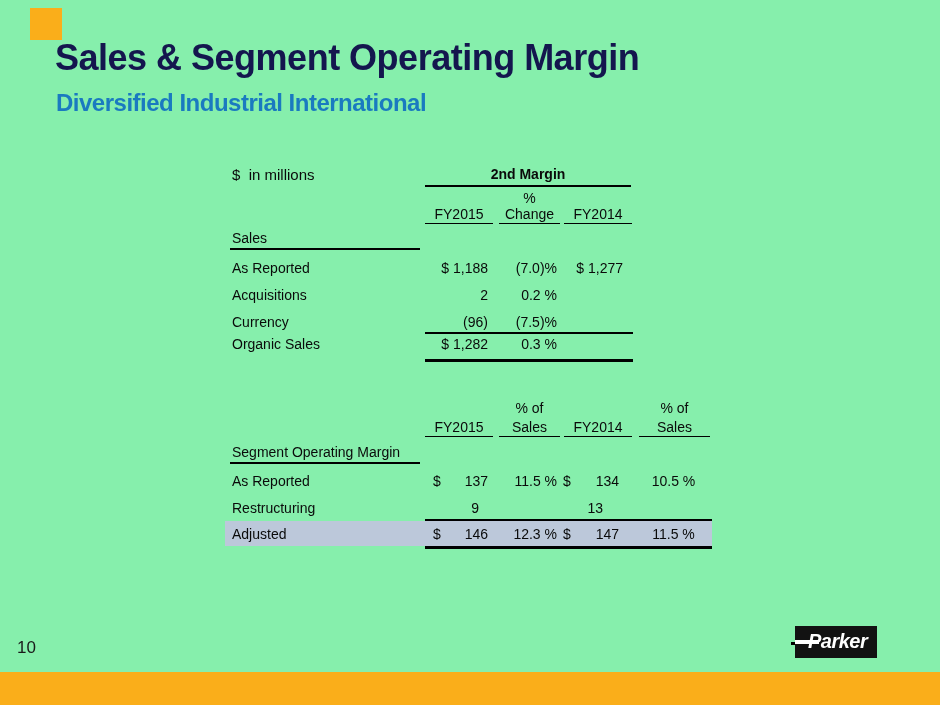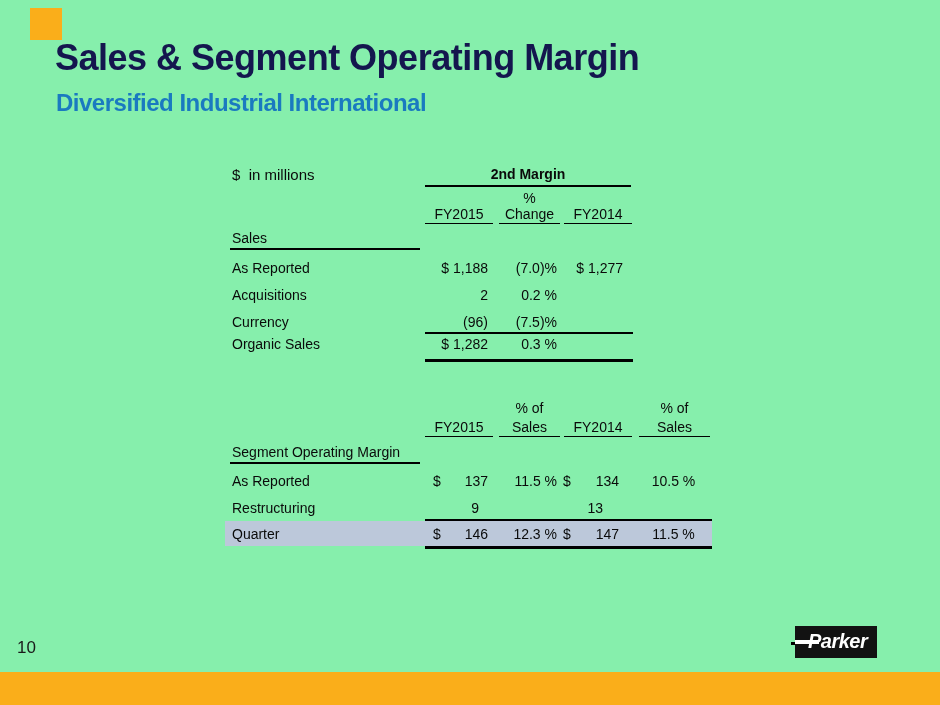--- a/index.html
+++ b/index.html
@@ -160,21 +160,21 @@
         <span></span>
         <span>13</span>
       </div>
       <div class="cell c4"></div>
     </div>
 
     <div class="abs hl"></div>
     <div class="abs rule-above-adj"></div>
 
     <div class="row r2">
-      <div class="cell lab">Quarter</div>
+      <div class="cell lab">Adjusted</div>
       <div class="cell c1">
         <span>$</span>
         <span>146</span>
       </div>
       <div class="cell c2">12.3 %</div>
       <div class="cell c3">
         <span>$</span>
         <span>147</span>
       </div>
       <div class="cell c4">11.5 %</div>

